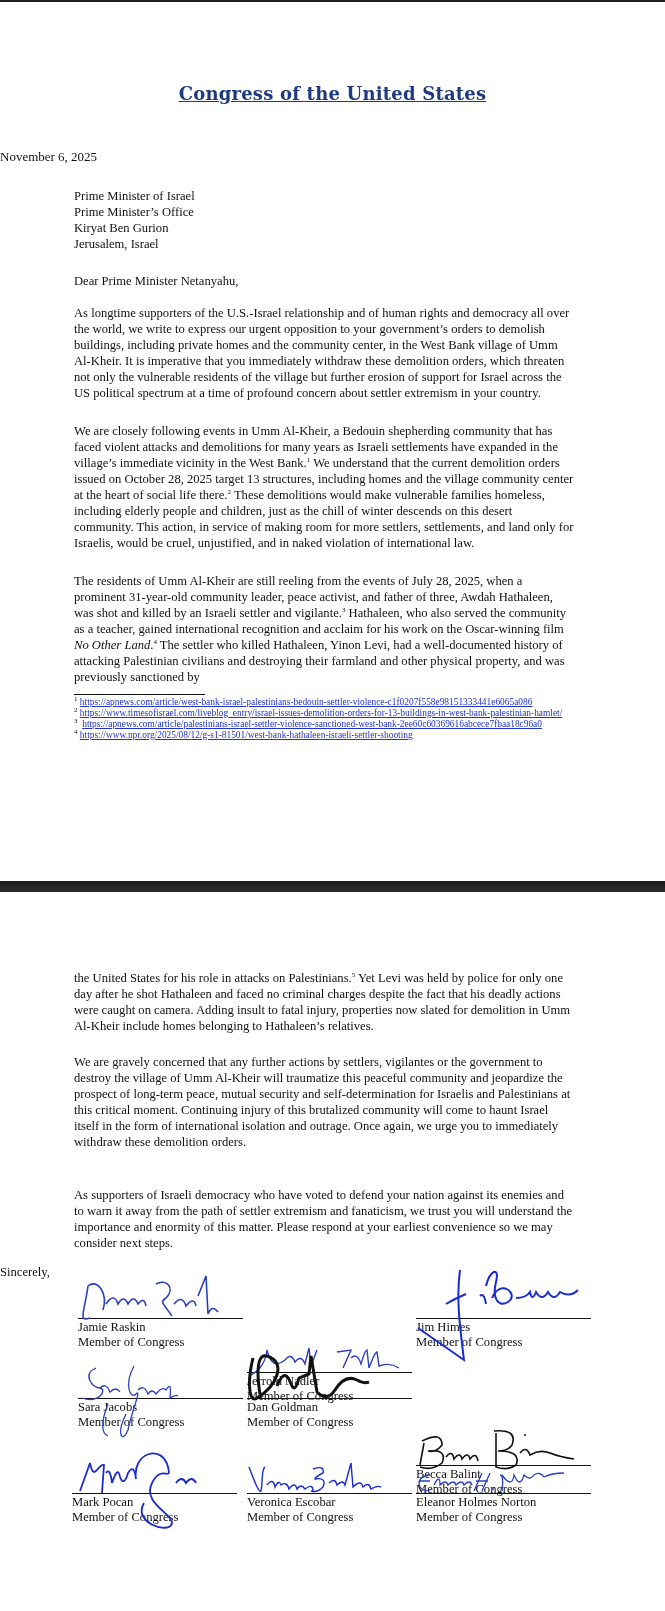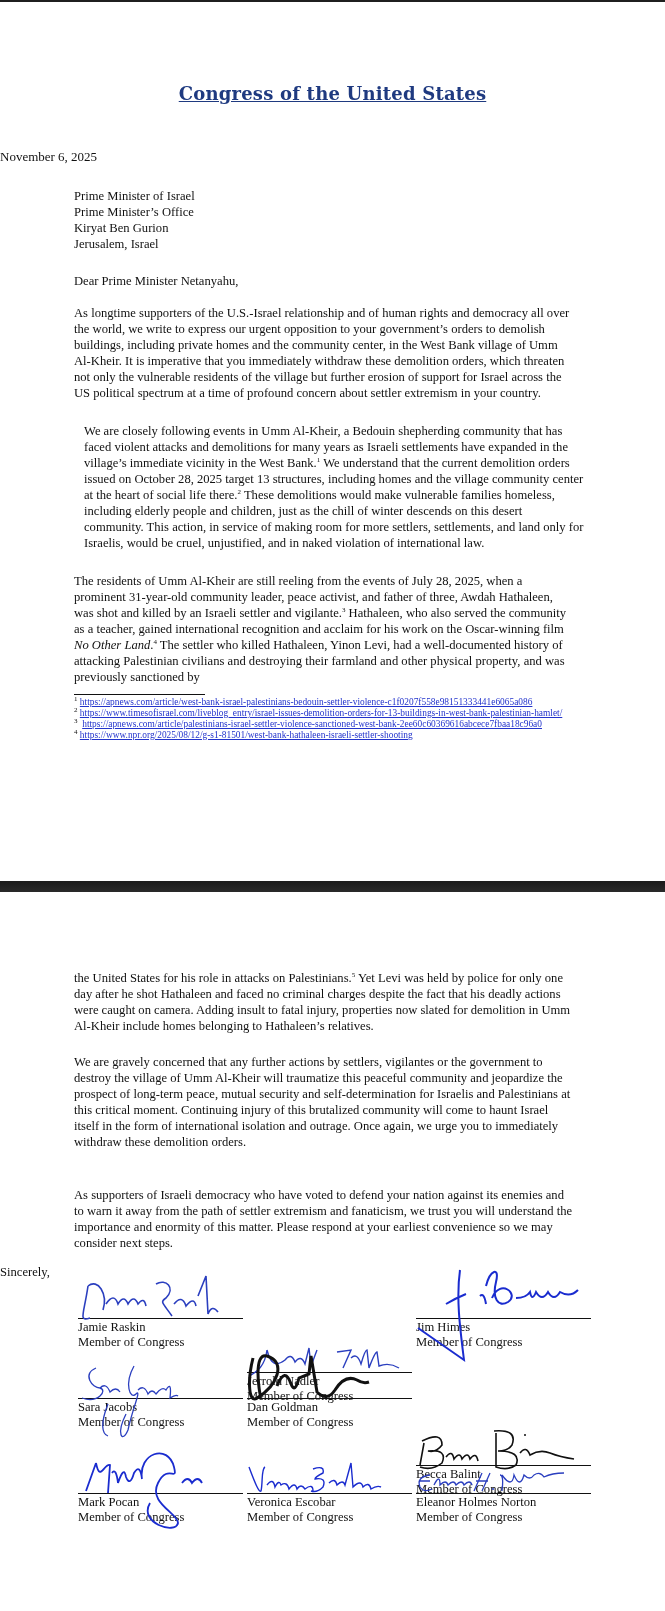--- a/index.html
+++ b/index.html
@@ -42,21 +42,21 @@
   <span class="addr-line">Kiryat Ben Gurion</span>
   <span class="addr-line">Jerusalem, Israel</span>
 </div>
 
 <div class="block" style="top:273px;">Dear Prime Minister Netanyahu,</div>
 
 <div class="block" style="top:305px;">
   <p>As longtime supporters of the U.S.-Israel relationship and of human rights and democracy all over the world, we write to express our urgent opposition to your government’s orders to demolish buildings, including private homes and the community center, in the West Bank village of Umm Al-Kheir. It is imperative that you immediately withdraw these demolition orders, which threaten not only the vulnerable residents of the village but further erosion of support for Israel across the US political spectrum at a time of profound concern about settler extremism in your country.</p>
 </div>
 
-<div class="block" style="top:423px;margin-left:10px;">
+<div class="block" style="top:423px;">
   <p>
     <span>We are closely following events in Umm Al-Kheir, a Bedouin shepherding community that has faced violent attacks and demolitions for many years as Israeli settlements have expanded in the village’s immediate vicinity in the West Bank.</span><sup>1</sup><span> We understand that the current demolition orders issued on October 28, 2025 target 13 structures, including homes and the village community center at the heart of social life there.</span><sup>2</sup><span> These demolitions would make vulnerable families homeless, including elderly people and children, just as the chill of winter descends on this desert community. This action, in service of making room for more settlers, settlements, and land only for Israelis, would be cruel, unjustified, and in naked violation of international law.</span>
   </p>
 </div>
 
 <div class="block" style="top:573px;">
   <p>
     <span>The residents of Umm Al-Kheir are still reeling from the events of July 28, 2025, when a prominent 31-year-old community leader, peace activist, and father of three, Awdah Hathaleen, was shot and killed by an Israeli settler and vigilante.</span><sup>3</sup><span> Hathaleen, who also served the community as a teacher, gained international recognition and acclaim for his work on the Oscar-winning film </span><i>No Other Land</i><span>.</span><sup>4</sup><span> The settler who killed Hathaleen, Yinon Levi, had a well-documented history of attacking Palestinian civilians and destroying their farmland and other physical property, and was previously sanctioned by</span>
   </p>
 </div>
@@ -130,21 +130,21 @@
 </div>
 <div class="sig" style="left:416px; top:1465px; width:175px;">
   <svg width="175" height="45" style="top:-36px;">
       <path d="M6 12 q 20 -10 20 4 q -6 8 -14 6 q 20 -2 14 12 q -10 8 -22 4 M8 14 L 4 36 M30 28 q6 -8 8 2 q6 -8 8 0 q6 -8 8 0 q6 -8 8 2 M78 2 q 24 -2 18 14 q -4 6 -14 6 q 24 0 18 14 q -8 6 -20 2 L 80 4 M108 6 l2 0 M104 24 q6 -8 10 2 q10 -6 20 -2 q10 4 24 6" stroke="#111" stroke-width="1.6" fill="none"></path>
     </svg>
   <div class="line"></div>
   <div>Becca Balint</div>
   <div>Member of Congress</div>
 </div>
 
-<div class="sig" style="left:78px; top:1493px;font-family:Liberation Serif, serif;">
+<div class="sig" style="left:72px; top:1493px;font-family:Liberation Serif, serif;">
   <svg width="165" height="80" style="top:-40px;">
       <path d="M18 10 L 8 38 M18 10 C 22 30, 26 10, 32 12 L 30 40 M34 20 q4 -6 6 10 q6 -18 8 -6 q4 10 8 -4 q6 -10 8 6 M64 26 C 60 0, 90 -10, 96 14 C 100 30, 90 10, 80 30 C 70 50, 100 60, 100 70 C 98 82, 60 70, 72 50 M104 30 q6 -8 10 0 q6 -8 10 0" stroke="#1a2ccf" stroke-width="1.8" fill="none"></path>
     </svg>
   <div class="line"></div>
   <div>Mark Pocan</div>
   <div>Member of Congress</div>
 </div>
 <div class="sig" style="left:247px; top:1493px;">
   <svg width="165" height="40" style="top:-30px;">
       <path d="M2 4 C 8 20, 12 30, 14 28 C 16 20, 14 6, 18 4 M20 22 q6 -8 8 2 q4 -8 6 -2 q6 -4 8 4 q6 -8 8 0 q4 -6 8 0 q8 -6 8 2 M66 6 q12 -4 10 4 q-8 4 -8 6 q12 -2 8 8 q-6 6 -12 4 M82 20 q6 -6 8 2 q6 -6 8 0 l6 -22 l2 24 q8 -8 10 0 q6 -6 8 2 q6 -4 10 -2" stroke="#1a2ccf" stroke-width="1.4" fill="none"></path>

